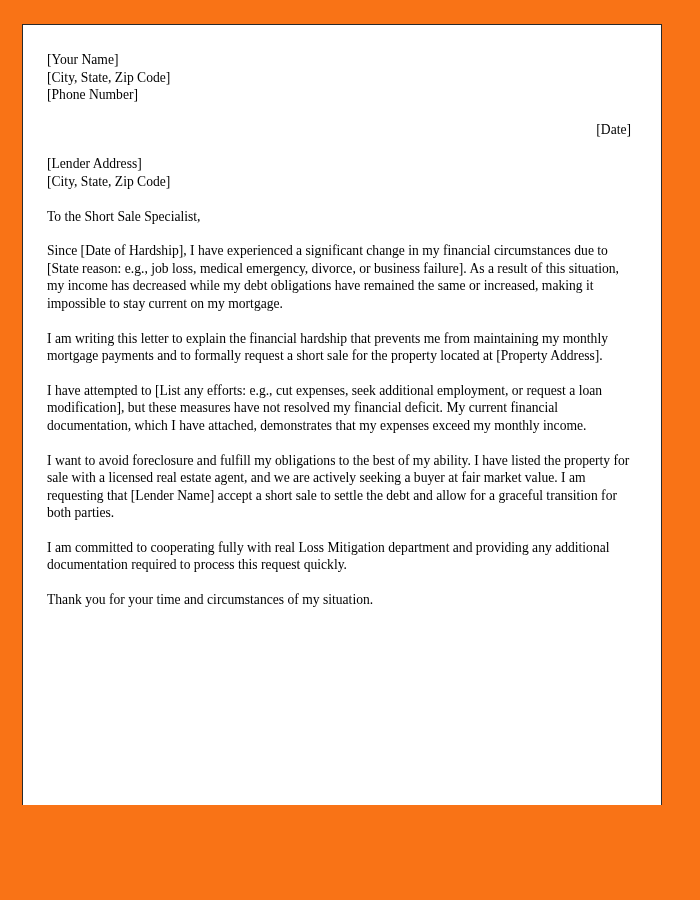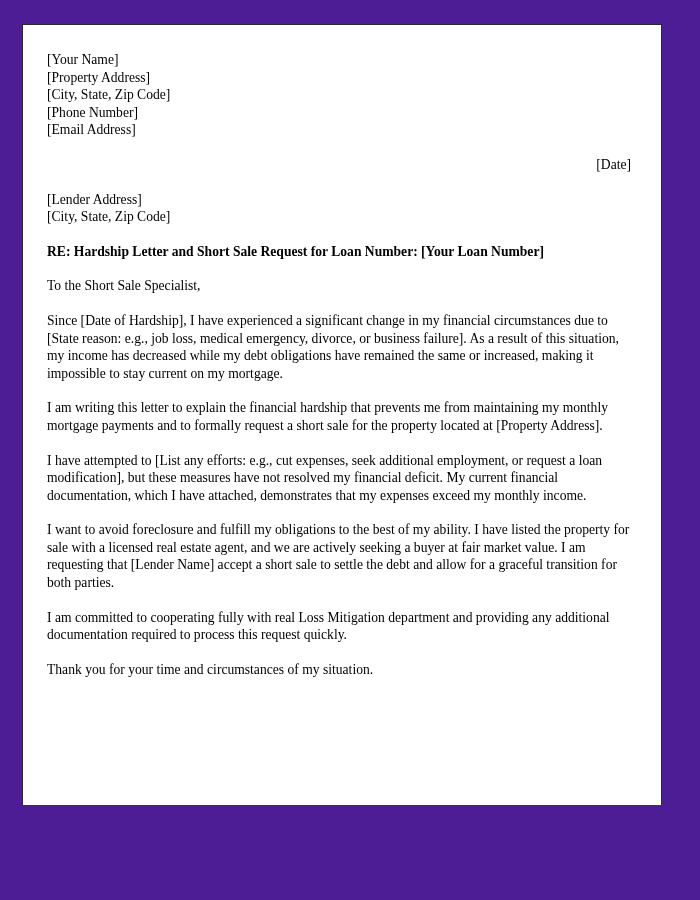--- a/index.html
+++ b/index.html
@@ -14,21 +14,21 @@
     font-family: "Liberation Serif", "DejaVu Serif", serif;
     color: #000000;
   }
 
   #page-wrap {
     position: absolute;
     left: 0;
     top: 0;
     width: 700px;
     height: 900px;
-    background: #4c1d95;
+    background: #f97316;
   }
 
   
   #page-sheet {
     position: absolute;
     left: 22px;
     top: 24px;
     width: 640px;
     height: 781px;
     background: #ffffff;
@@ -82,34 +82,31 @@
 </style>
 </head>
 <body>
 
 <div id="page-wrap">
   <div id="page-sheet">
     <div id="letter-body">
 
       <div class="addr-block">
         <span class="addr-line">[Your Name]</span>
-        <span class="addr-line">[Property Address]</span>
         <span class="addr-line">[City, State, Zip Code]</span>
         <span class="addr-line">[Phone Number]</span>
-        <span class="addr-line">[Email Address]</span>
       </div>
 
       <div class="date-block">[Date]</div>
 
       <div class="addr-block">
         <span class="addr-line">[Lender Address]</span>
         <span class="addr-line">[City, State, Zip Code]</span>
       </div>
 
-      <div class="subject-line">RE: Hardship Letter and Short Sale Request for Loan Number: [Your Loan Number]</div>
 
       <div class="salutation">To the Short Sale Specialist,</div>
 
       <p class="para">Since [Date of Hardship], I have experienced a significant change in my financial circumstances due to [State reason: e.g., job loss, medical emergency, divorce, or business failure]. As a result of this situation, my income has decreased while my debt obligations have remained the same or increased, making it impossible to stay current on my mortgage.</p>
       <p class="para">I am writing this letter to explain the financial hardship that prevents me from maintaining my monthly mortgage payments and to formally request a short sale for the property located at [Property Address].</p>
       <p class="para">I have attempted to [List any efforts: e.g., cut expenses, seek additional employment, or request a loan modification], but these measures have not resolved my financial deficit. My current financial documentation, which I have attached, demonstrates that my expenses exceed my monthly income.</p>
       <p class="para">I want to avoid foreclosure and fulfill my obligations to the best of my ability. I have listed the property for sale with a licensed real estate agent, and we are actively seeking a buyer at fair market value. I am requesting that [Lender Name] accept a short sale to settle the debt and allow for a graceful transition for both parties.</p>
       <p class="para">I am committed to cooperating fully with real Loss Mitigation department and providing any additional documentation required to process this request quickly.</p>
 
       <p class="closing-thanks">Thank you for your time and circumstances of my situation.</p>

